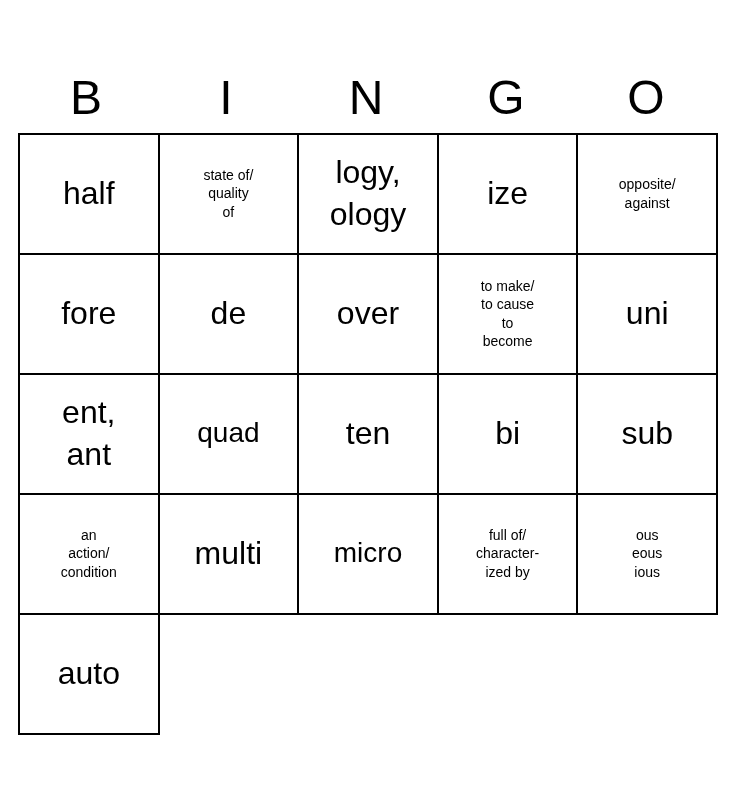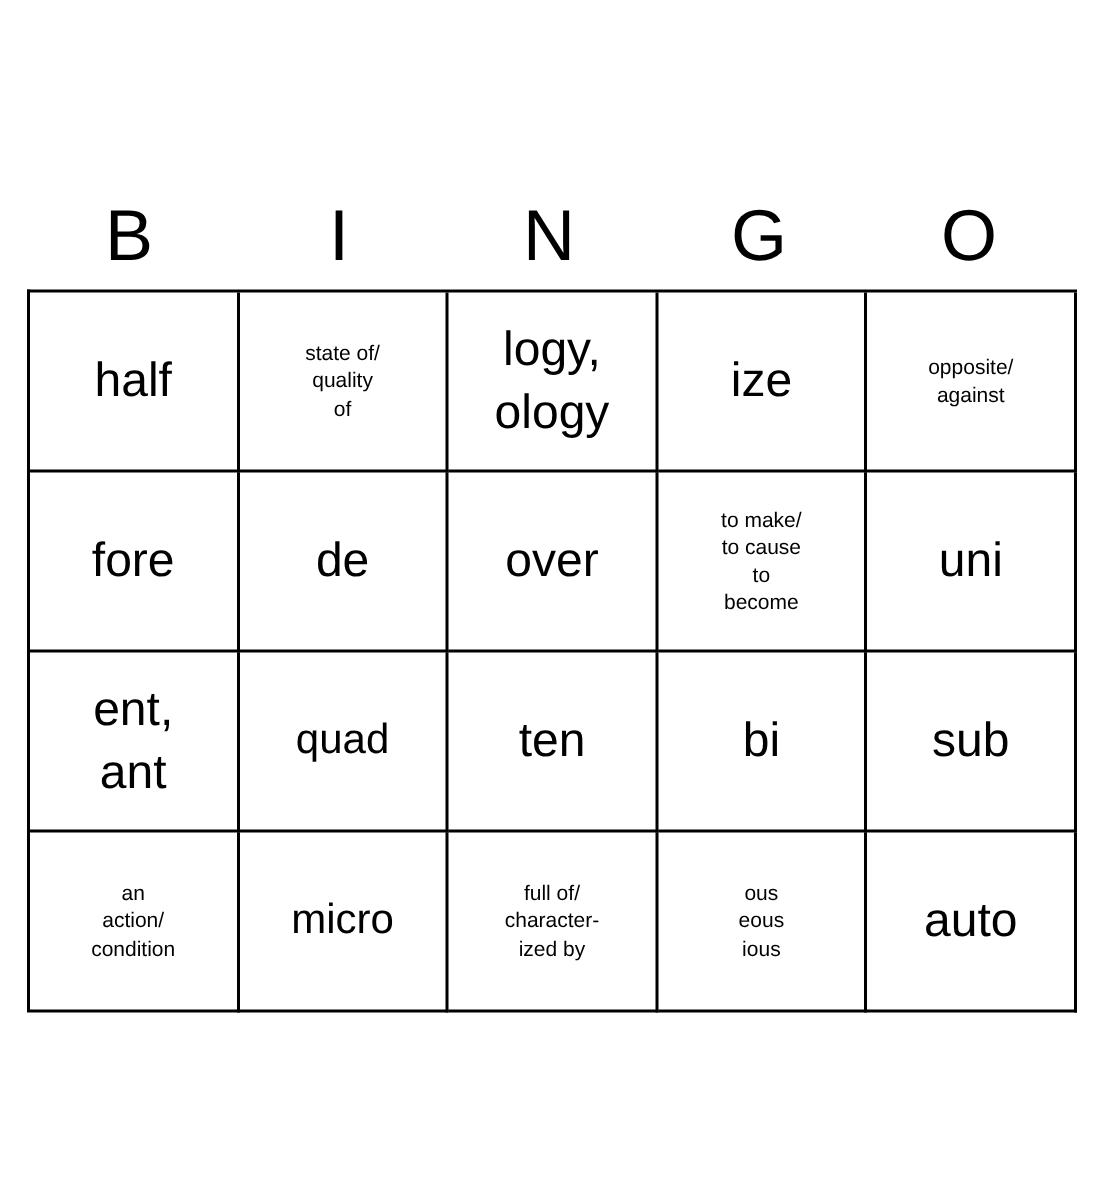--- a/index.html
+++ b/index.html
@@ -114,20 +114,23 @@
       <div class="bingo-cell">
         <span class="large">bi</span>
       </div>
       <div class="bingo-cell">
         <span class="large">sub</span>
       </div>
       <div class="bingo-cell">
         <span class="small">an<br>action/<br>condition</span>
       </div>
       <div class="bingo-cell">
+        <span class="large">multi</span>
+      </div>
+      <div class="bingo-cell">
         <span class="medium">micro</span>
       </div>
       <div class="bingo-cell">
         <span class="small">full of/<br>character-<br>ized by</span>
       </div>
       <div class="bingo-cell">
         <span class="small">ous<br>eous<br>ious</span>
       </div>
       <div class="bingo-cell">
         <span class="large">auto</span>

